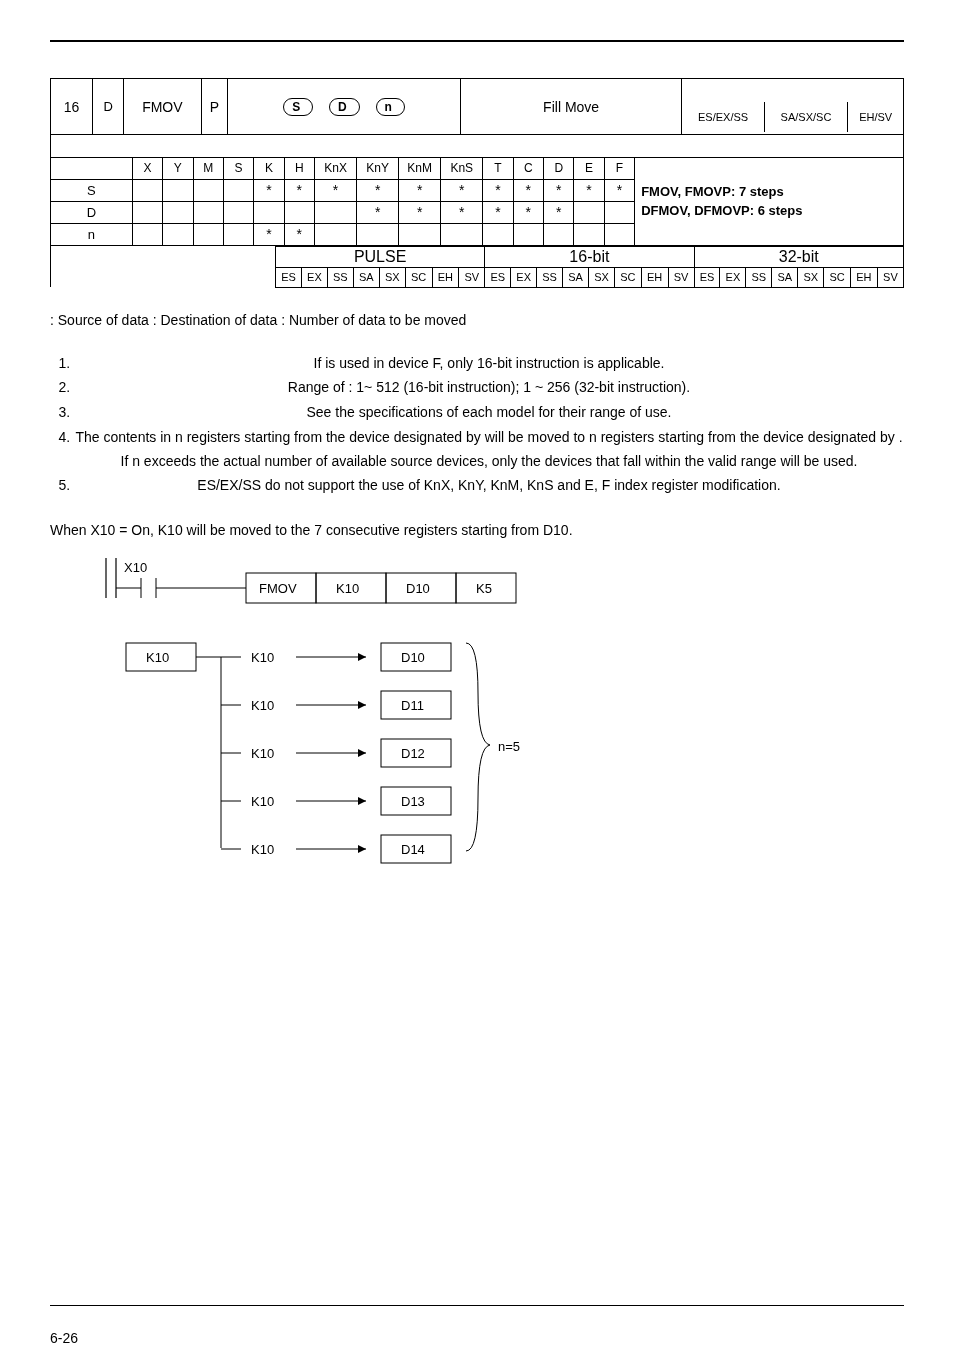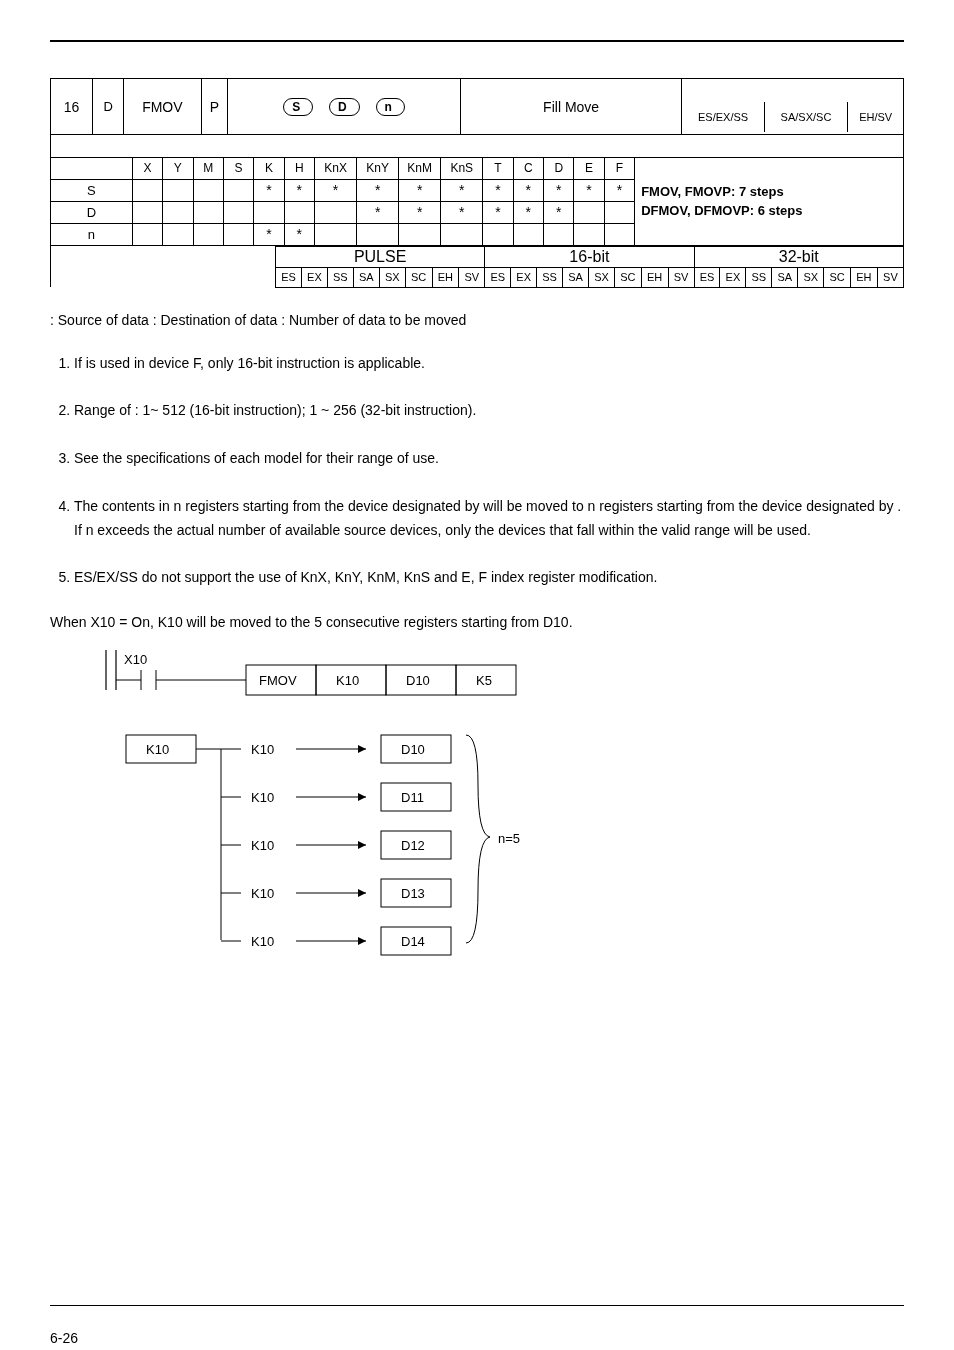--- a/index.html
+++ b/index.html
@@ -43,21 +43,21 @@
   
   .foot { width: 100%; border-collapse: collapse; }
   .foot td { border: 1px solid #000; font-size: 11px; text-align: center; height: 20px; }
   .foot .hdrcell { font-size: 16px; }
   .foot tr.toprow td { border-top: 1px solid #000; }
 
   
   .pill { display: inline-block; border: 1.4px solid #000; border-radius: 9px; padding: 0 8px; font-size: 12px; font-weight: bold; line-height: 16px; height: 18px; margin: 0 4px; }
   .defs { margin: 24px 0 24px 0; font-size: 14px; }
   ol.explain { padding-left: 24px; margin: 8px 0 24px 0; }
-  ol.explain li { font-size: 14px; margin: 24px 0; line-height: 1.7; }
+  ol.explain li { font-size: 14px; margin: 1px 0; line-height: 1.7; text-align: center; }
 
   .example-text { font-size: 14px; margin: 8px 0 10px 0; }
   .diagram { margin: 6px 0 40px 36px; }
   .diagram svg { display: block; }
 
   .footer { position: fixed; left: 50px; bottom: 4px; font-size: 14px; }
   .footer-line { border-top: 1.5px solid #000; width: 854px; position: fixed; left: 50px; bottom: 44px; }
 </style>
 </head>
 <body>
@@ -220,21 +220,21 @@
 <div class="defs"> : Source of data     : Destination of data     : Number of data to be moved</div>
 
 <ol class="explain">
   <li>If   is used in device F, only 16-bit instruction is applicable.</li>
   <li>Range of   : 1~ 512 (16-bit instruction); 1 ~ 256 (32-bit instruction).</li>
   <li>See the specifications of each model for their range of use.</li>
   <li>The contents in n registers starting from the device designated by    will be moved to n registers starting from the device designated by   . If n exceeds the actual number of available source devices, only the devices that fall within the valid range will be used.</li>
   <li>ES/EX/SS do not support the use of KnX, KnY, KnM, KnS and E, F index register modification.</li>
 </ol>
 
-<div class="example-text">When X10 = On, K10 will be moved to the 5 consecutive registers starting from D10.</div>
+<div class="example-text">When X10 = On, K10 will be moved to the 7 consecutive registers starting from D10.</div>
 
 <div class="diagram">
   <svg width="480" height="330" font-family="Arial" font-size="13">
 
     <line x1="20" y1="10" x2="20" y2="50" stroke="#000" stroke-width="1.2"></line>
     <line x1="30" y1="10" x2="30" y2="50" stroke="#000" stroke-width="1.2"></line>
 
     <line x1="30" y1="40" x2="55" y2="40" stroke="#000"></line>
 
     <line x1="55" y1="30" x2="55" y2="50" stroke="#000"></line>

